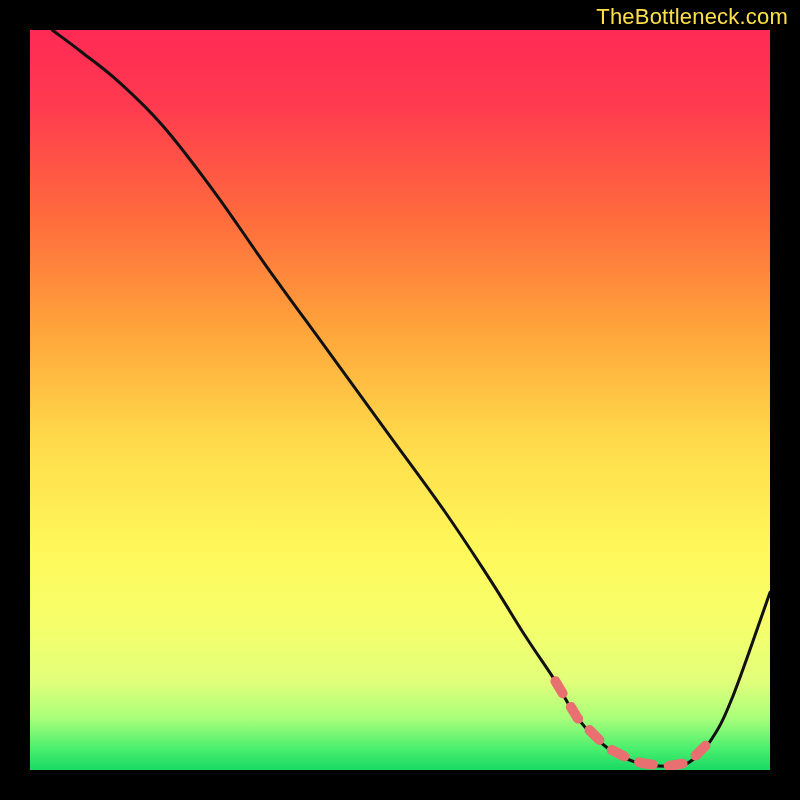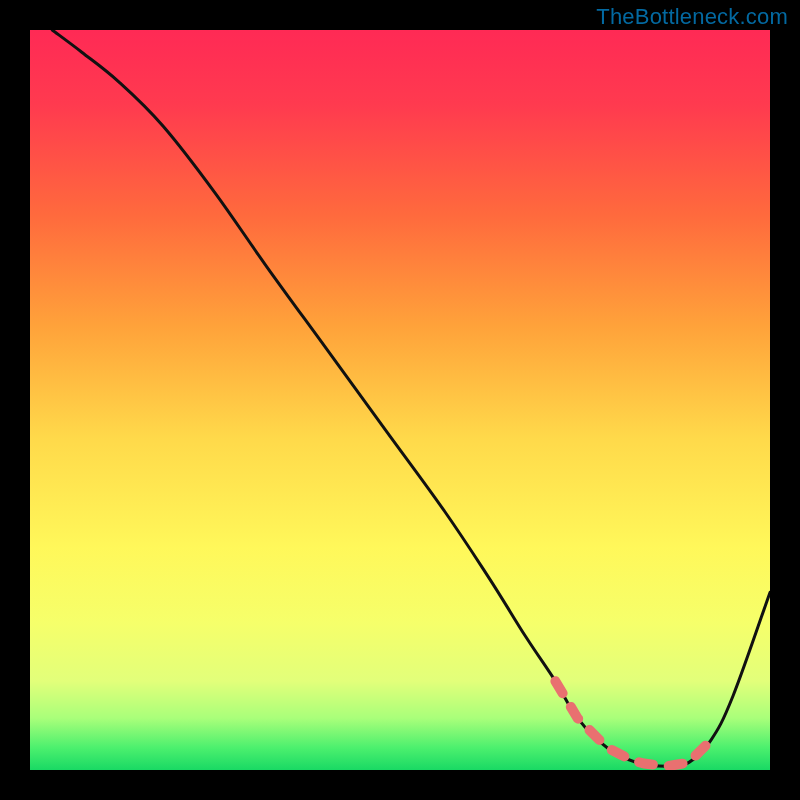--- a/index.html
+++ b/index.html
@@ -16,21 +16,21 @@
     top: 0;
     left: 0;
     width: 800px;
     height: 800px;
     background: #000;
   }
   .watermark {
     position: absolute;
     top: 4px;
     right: 12px;
-    color: #0369a1;
+    color: #fde047;
     font-size: 22px;
     font-weight: 500;
     letter-spacing: 0.2px;
     user-select: none;
   }
   .plot {
     position: absolute;
     top: 30px;
     left: 30px;
     width: 740px;

